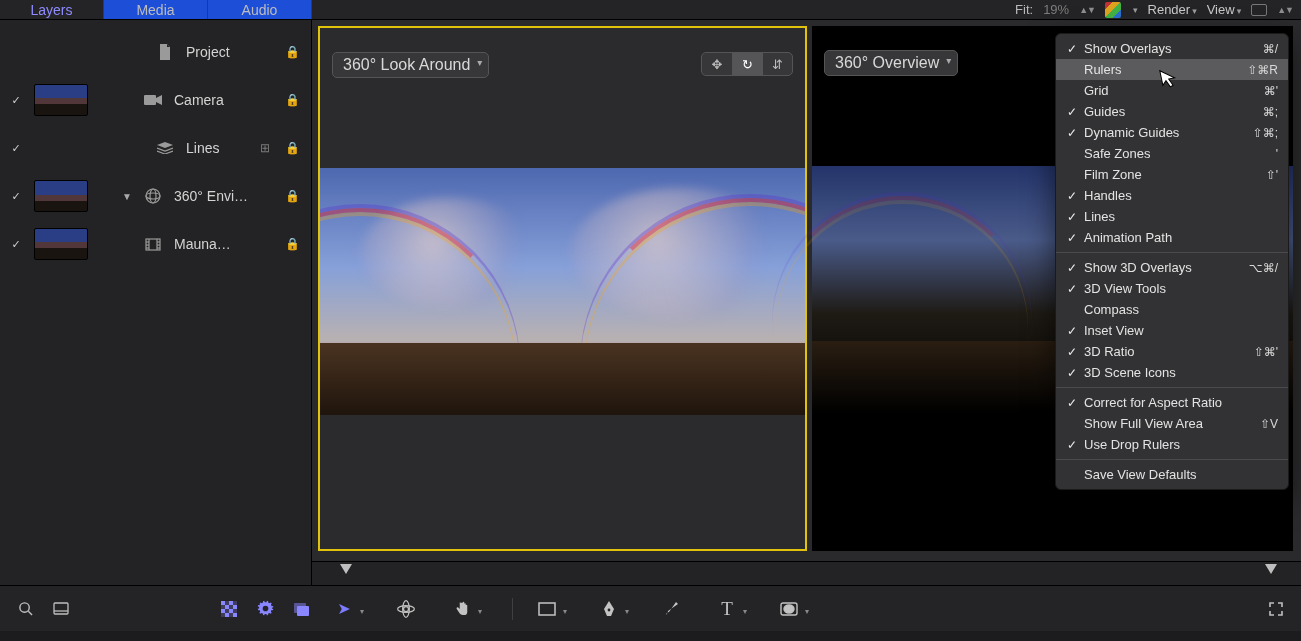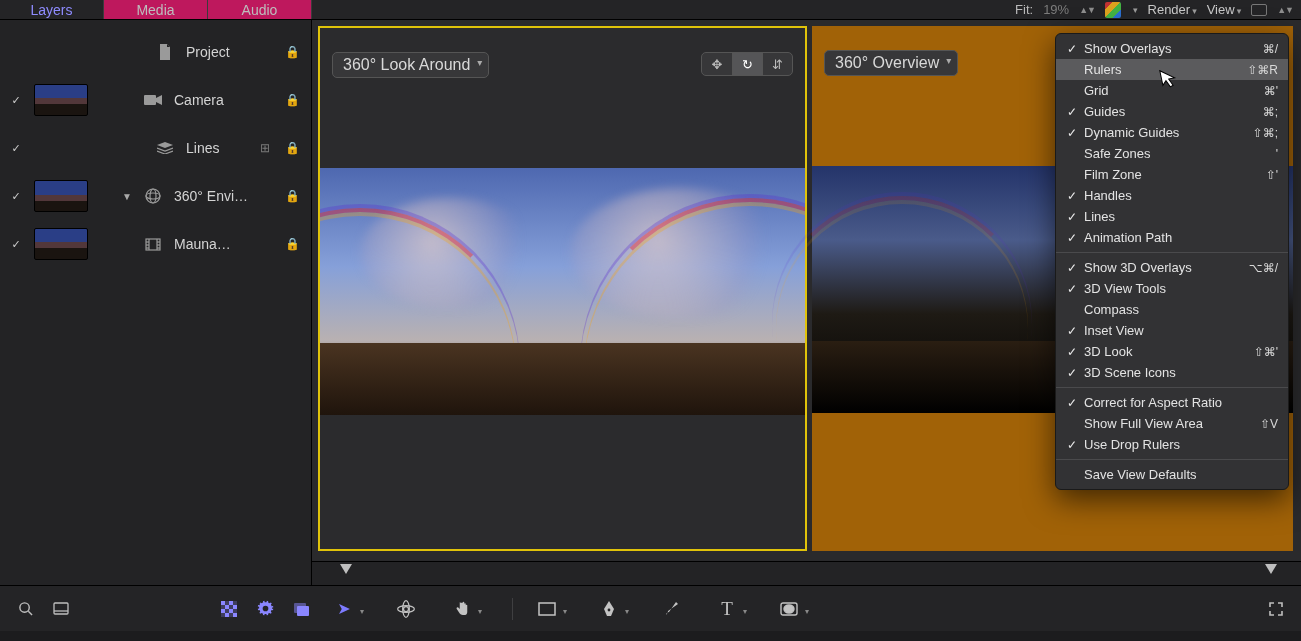--- a/index.html
+++ b/index.html
@@ -22,21 +22,21 @@
   }
   .tab {
     width: 104px;
     display: flex;
     align-items: center;
     justify-content: center;
     font-size: 14px;
     color: #bdbdbd;
     border-right: 1px solid #3b3b3c;
     cursor: pointer;
-    background: #be185d;
+    background: #1d4ed8;
   }
   .tab.active {
     background: #242426;
     color: #8f8cff;
   }
   .right-toolbar {
     margin-left: auto;
     display: flex;
     align-items: center;
     gap: 10px;
@@ -101,21 +101,21 @@
     position:absolute;
     left:6px; top:6px;
     width:489px; height:525px;
     border:2px solid #e0c30a;
     background:#2b2b2d;
   }
   .viewport2 {
     position:absolute;
     left:500px; top:6px;
     width:481px; height:525px;
-    background:#a16207;
+    background:#000000;
   }
   .vp-dropdown {
     position:absolute;
     top:24px; left:12px;
     background:#373739;
     border:1px solid #555;
     border-radius:5px;
     padding:3px 18px 3px 10px;
     font-size:16px;
     color:#d8d8d8;
@@ -574,21 +574,21 @@
       <span class="menu-label">Compass</span>
       <span class="menu-short"></span>
     </div>
     <div class="menu-item">
       <span class="menu-check">✓</span>
       <span class="menu-label">Inset View</span>
       <span class="menu-short"></span>
     </div>
     <div class="menu-item">
       <span class="menu-check">✓</span>
-      <span class="menu-label">3D Look</span>
+      <span class="menu-label">3D Ratio</span>
       <span class="menu-short">⇧⌘'</span>
     </div>
     <div class="menu-item">
       <span class="menu-check">✓</span>
       <span class="menu-label">3D Scene Icons</span>
       <span class="menu-short"></span>
     </div>
     <div class="menu-sep"></div>
     <div class="menu-item">
       <span class="menu-check">✓</span>

